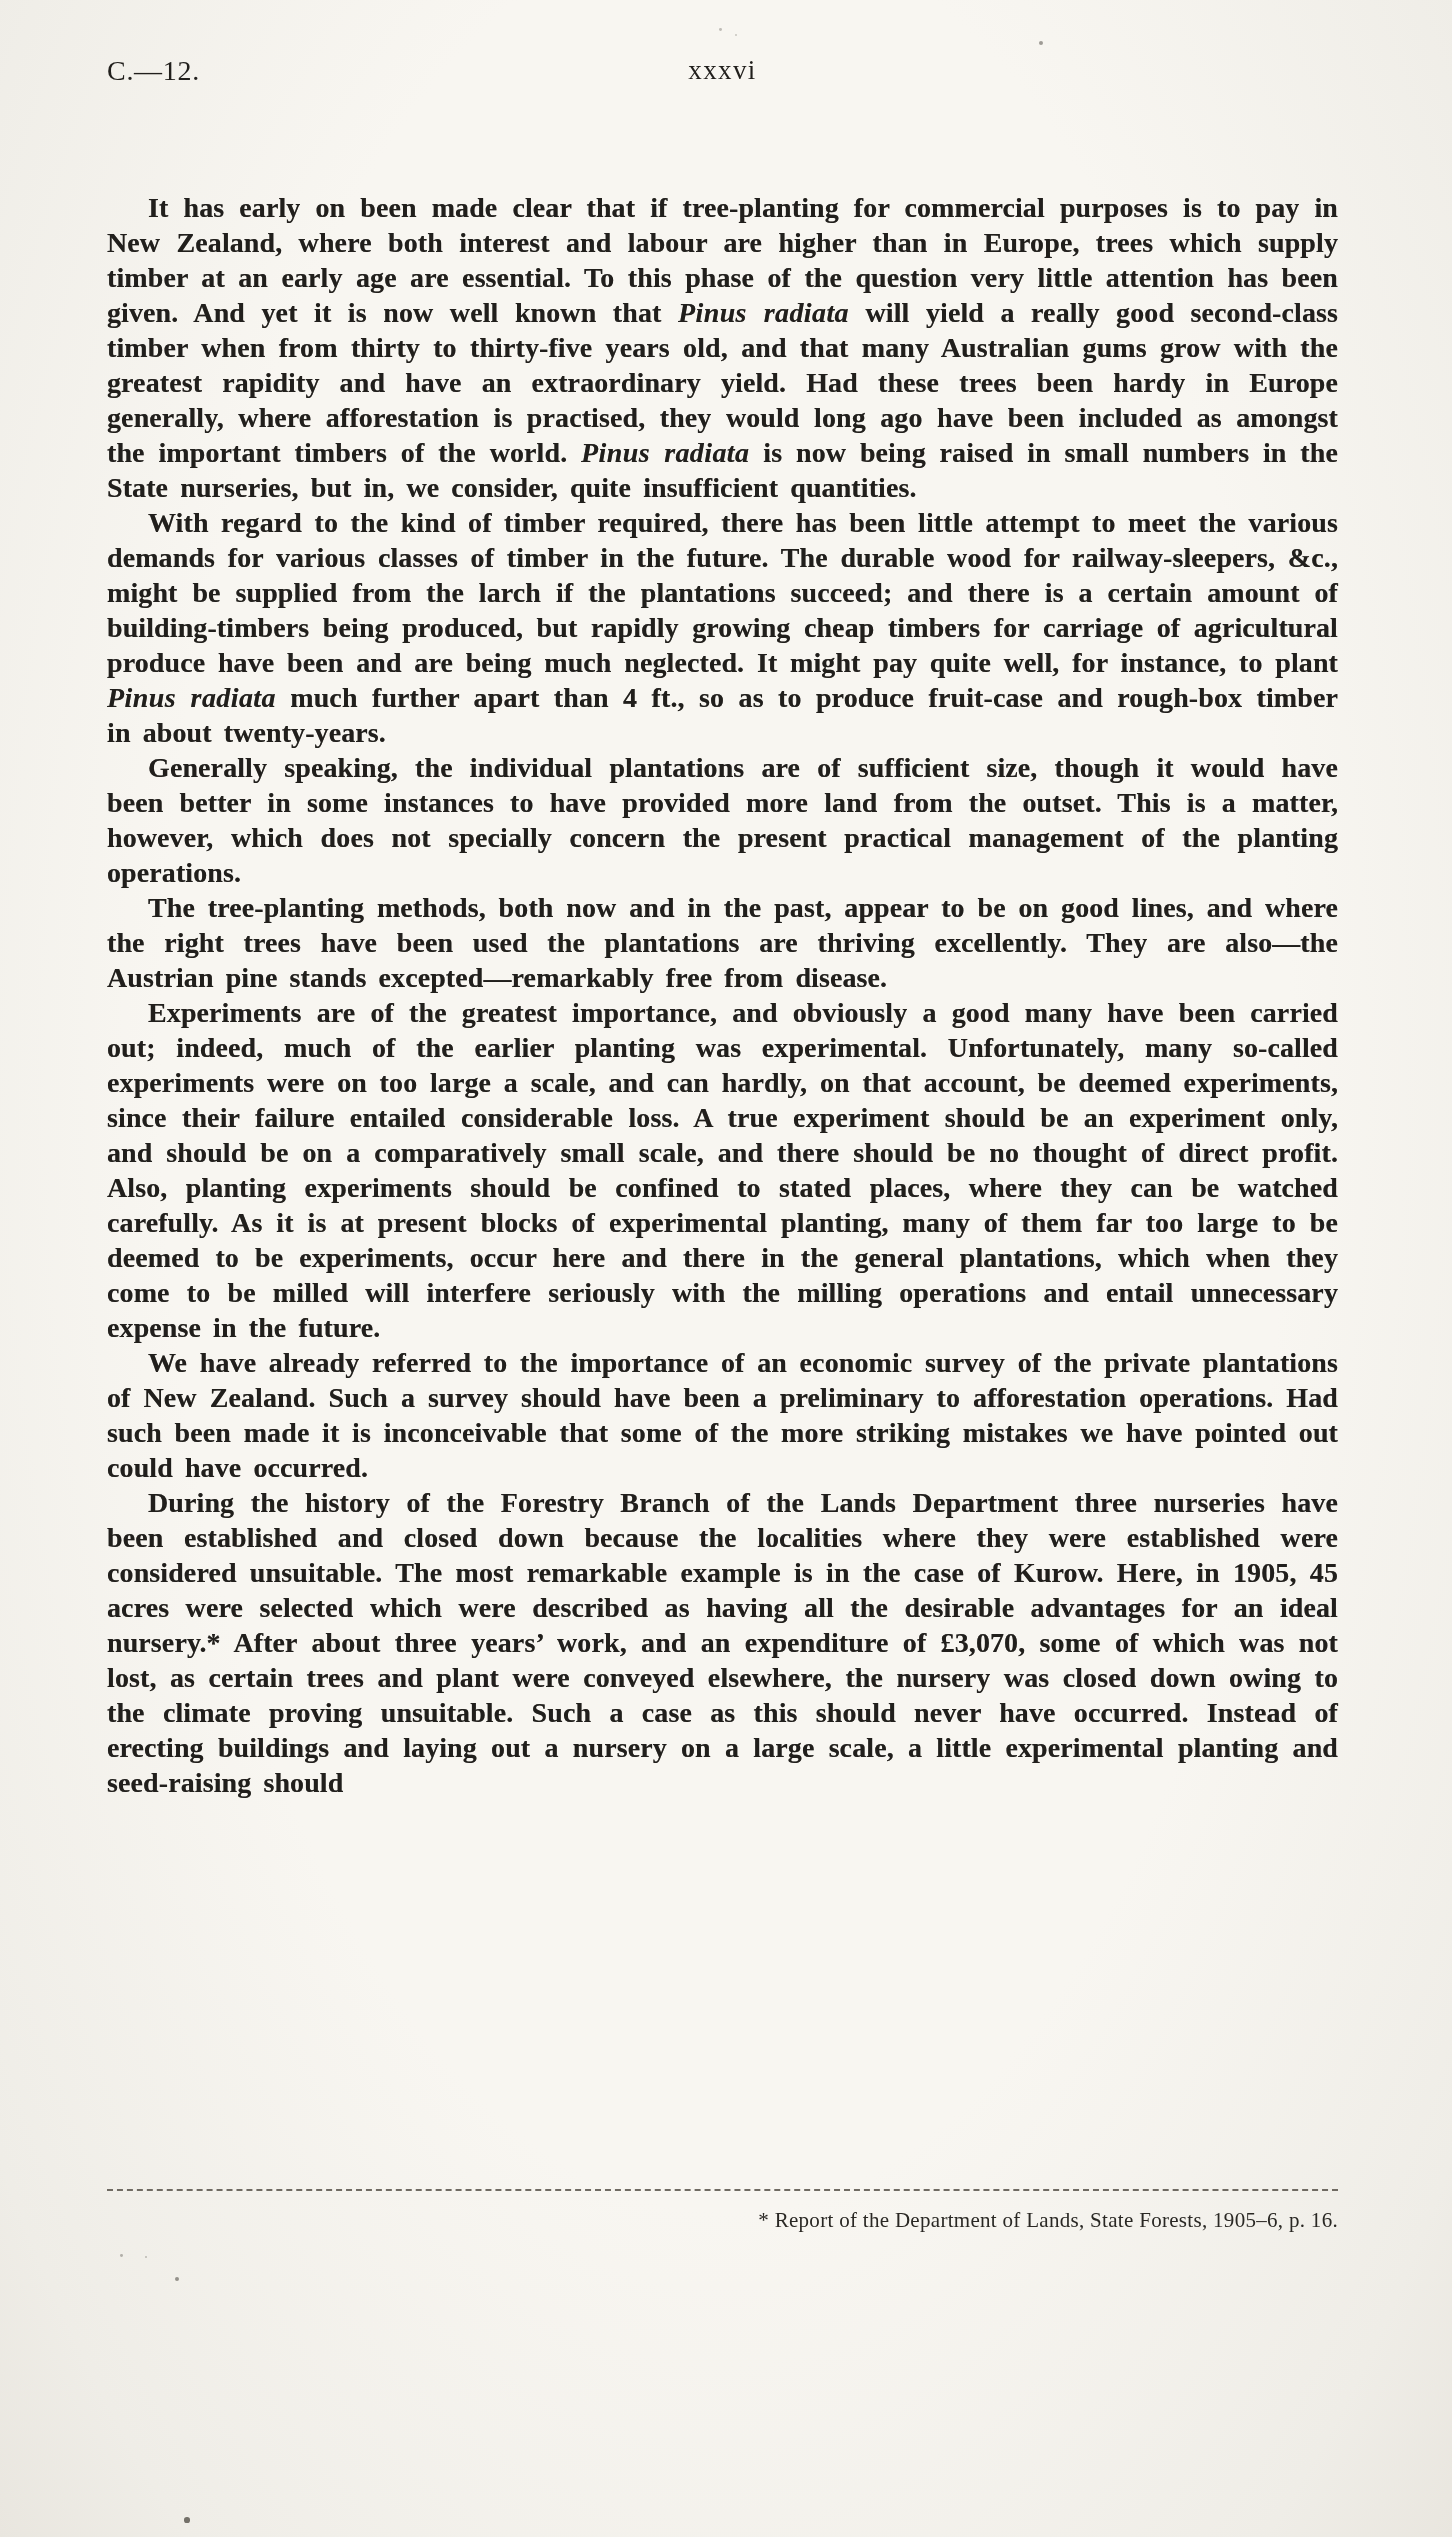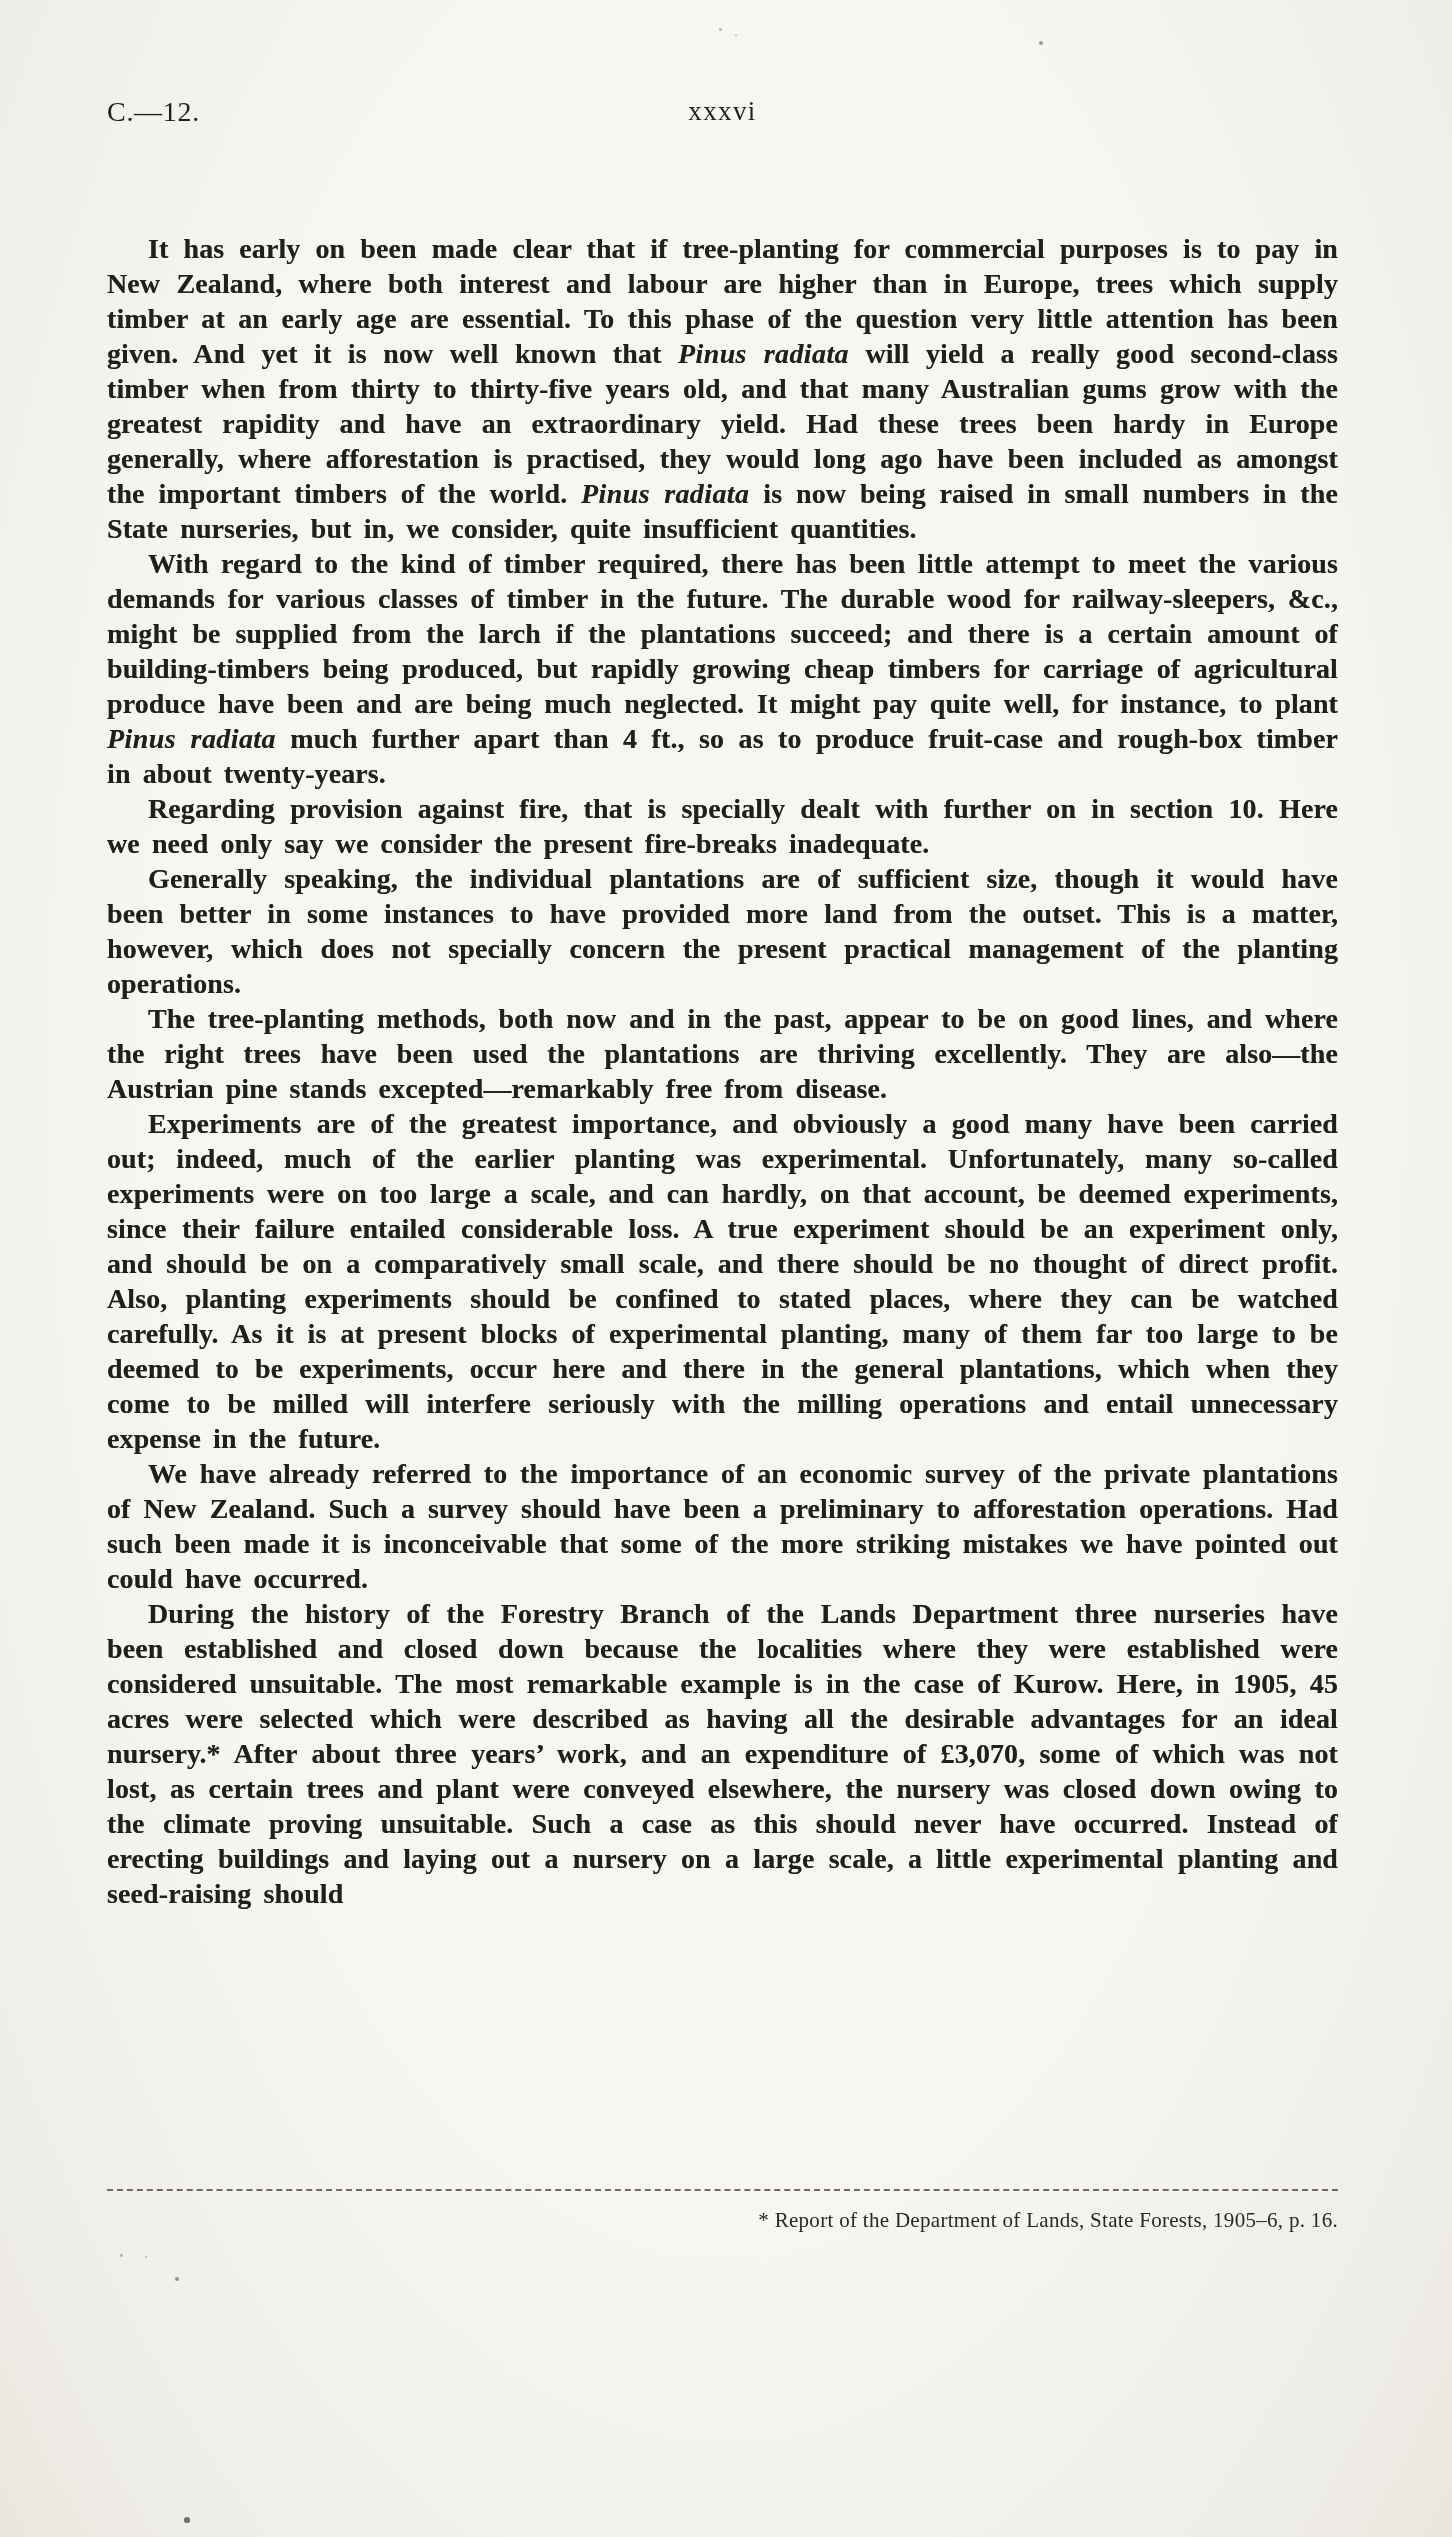--- a/index.html
+++ b/index.html
@@ -6,21 +6,21 @@
     margin: 0;
     padding: 0;
     background: #d8d5cf;
   }
   .sheet {
     position: relative;
     width: 1452px;
     height: 2538px;
     margin: 0 auto;
     box-sizing: border-box;
-    padding: 96px 114px 0 107px;
+    padding: 55px 114px 0 107px;
     background: radial-gradient(ellipse at 50% 42%, #f8f6f1 55%, #efede7 88%, #e9e6df 100%);
     font-family: "Liberation Serif", "DejaVu Serif", serif;
     color: #211f1c;
     overflow: hidden;
   }
   .header {
     position: relative;
     height: 37px;
     margin-bottom: 98px;
     font-size: 28px;
@@ -89,21 +89,20 @@
 <div class="sheet">
 
   <div class="header">
     <span class="code">C.—12.</span>
     <span class="folio">xxxvi</span>
   </div>
 
   <div class="body">
     <p><span>It has early on been made clear that if tree-planting for commercial purposes is to pay in New Zealand, where both interest and labour are higher than in Europe, trees which supply timber at an early age are essential. To this phase of the question very little attention has been given. And yet it is now well known that </span><i>Pinus radiata</i><span> will yield a really good second-class timber when from thirty to thirty-five years old, and that many Australian gums grow with the greatest rapidity and have an extraordinary yield. Had these trees been hardy in Europe generally, where afforestation is practised, they would long ago have been included as amongst the important timbers of the world. </span><i>Pinus radiata</i><span> is now being raised in small numbers in the State nurseries, but in, we consider, quite insufficient quantities.</span></p>
     <p><span>With regard to the kind of timber required, there has been little attempt to meet the various demands for various classes of timber in the future. The durable wood for railway-sleepers, &amp;c., might be supplied from the larch if the plantations succeed; and there is a certain amount of building-timbers being produced, but rapidly growing cheap timbers for carriage of agricultural produce have been and are being much neglected. It might pay quite well, for instance, to plant </span><i>Pinus radiata</i><span> much further apart than 4 ft., so as to produce fruit-case and rough-box timber in about twenty-years.</span></p>
-    <p><span>Regarding provision against fire, that is specially dealt with further on in section 10. Here we need only say we consider the present fire-breaks inadequate.</span></p>
     <p><span>Generally speaking, the individual plantations are of sufficient size, though it would have been better in some instances to have provided more land from the outset. This is a matter, however, which does not specially concern the present practical management of the planting operations.</span></p>
     <p><span>The tree-planting methods, both now and in the past, appear to be on good lines, and where the right trees have been used the plantations are thriving excellently. They are also—the Austrian pine stands excepted—remarkably free from disease.</span></p>
     <p><span>Experiments are of the greatest importance, and obviously a good many have been carried out; indeed, much of the earlier planting was experimental. Unfortunately, many so-called experiments were on too large a scale, and can hardly, on that account, be deemed experiments, since their failure entailed considerable loss. A true experiment should be an experiment only, and should be on a comparatively small scale, and there should be no thought of direct profit. Also, planting experiments should be confined to stated places, where they can be watched carefully. As it is at present blocks of experimental planting, many of them far too large to be deemed to be experiments, occur here and there in the general plantations, which when they come to be milled will interfere seriously with the milling operations and entail unnecessary expense in the future.</span></p>
     <p><span>We have already referred to the importance of an economic survey of the private plantations of New Zealand. Such a survey should have been a preliminary to afforestation operations. Had such been made it is inconceivable that some of the more striking mistakes we have pointed out could have occurred.</span></p>
     <p><span>During the history of the Forestry Branch of the Lands Department three nurseries have been established and closed down because the localities where they were established were considered unsuitable. The most remarkable example is in the case of Kurow. Here, in 1905, 45 acres were selected which were described as having all the desirable advantages for an ideal nursery.* After about three years’ work, and an expenditure of £3,070, some of which was not lost, as certain trees and plant were conveyed elsewhere, the nursery was closed down owing to the climate proving unsuitable. Such a case as this should never have occurred. Instead of erecting buildings and laying out a nursery on a large scale, a little experimental planting and seed-raising should</span></p>
   </div>
 
   <div class="footnote-area">
     <div class="rule"></div>
     <div class="footnote">* Report of the Department of Lands, State Forests, 1905–6, p. 16.</div>

